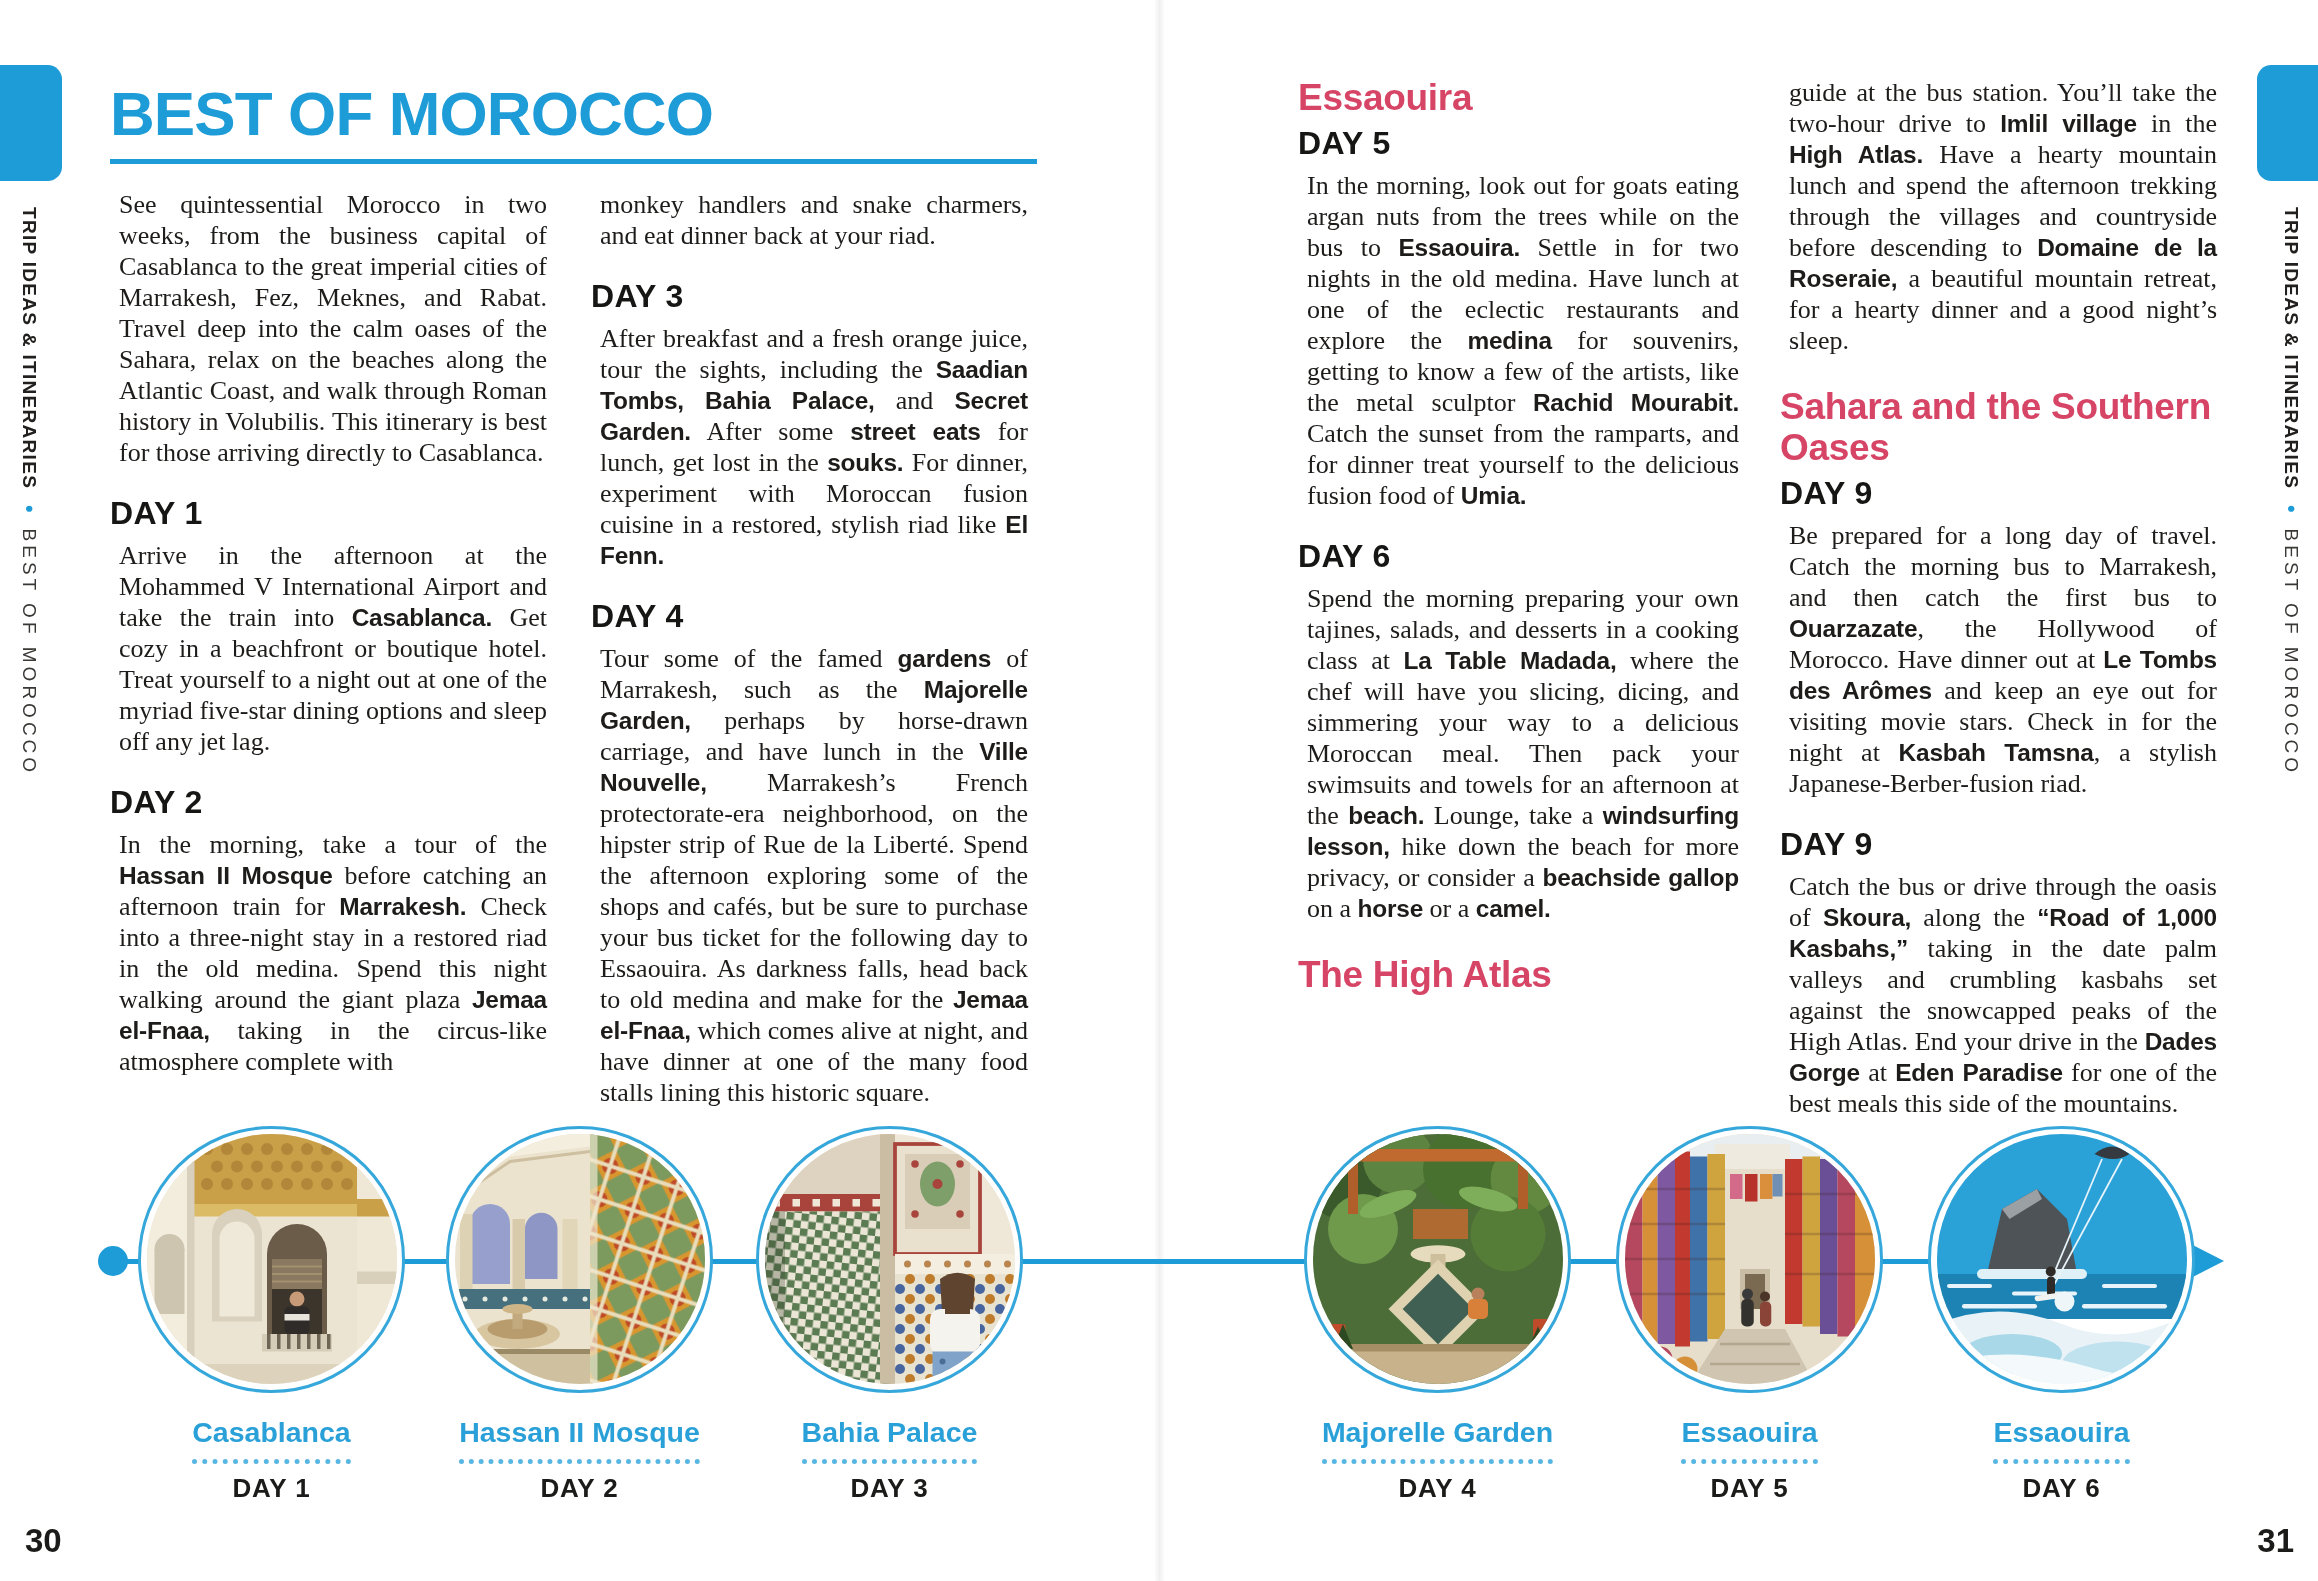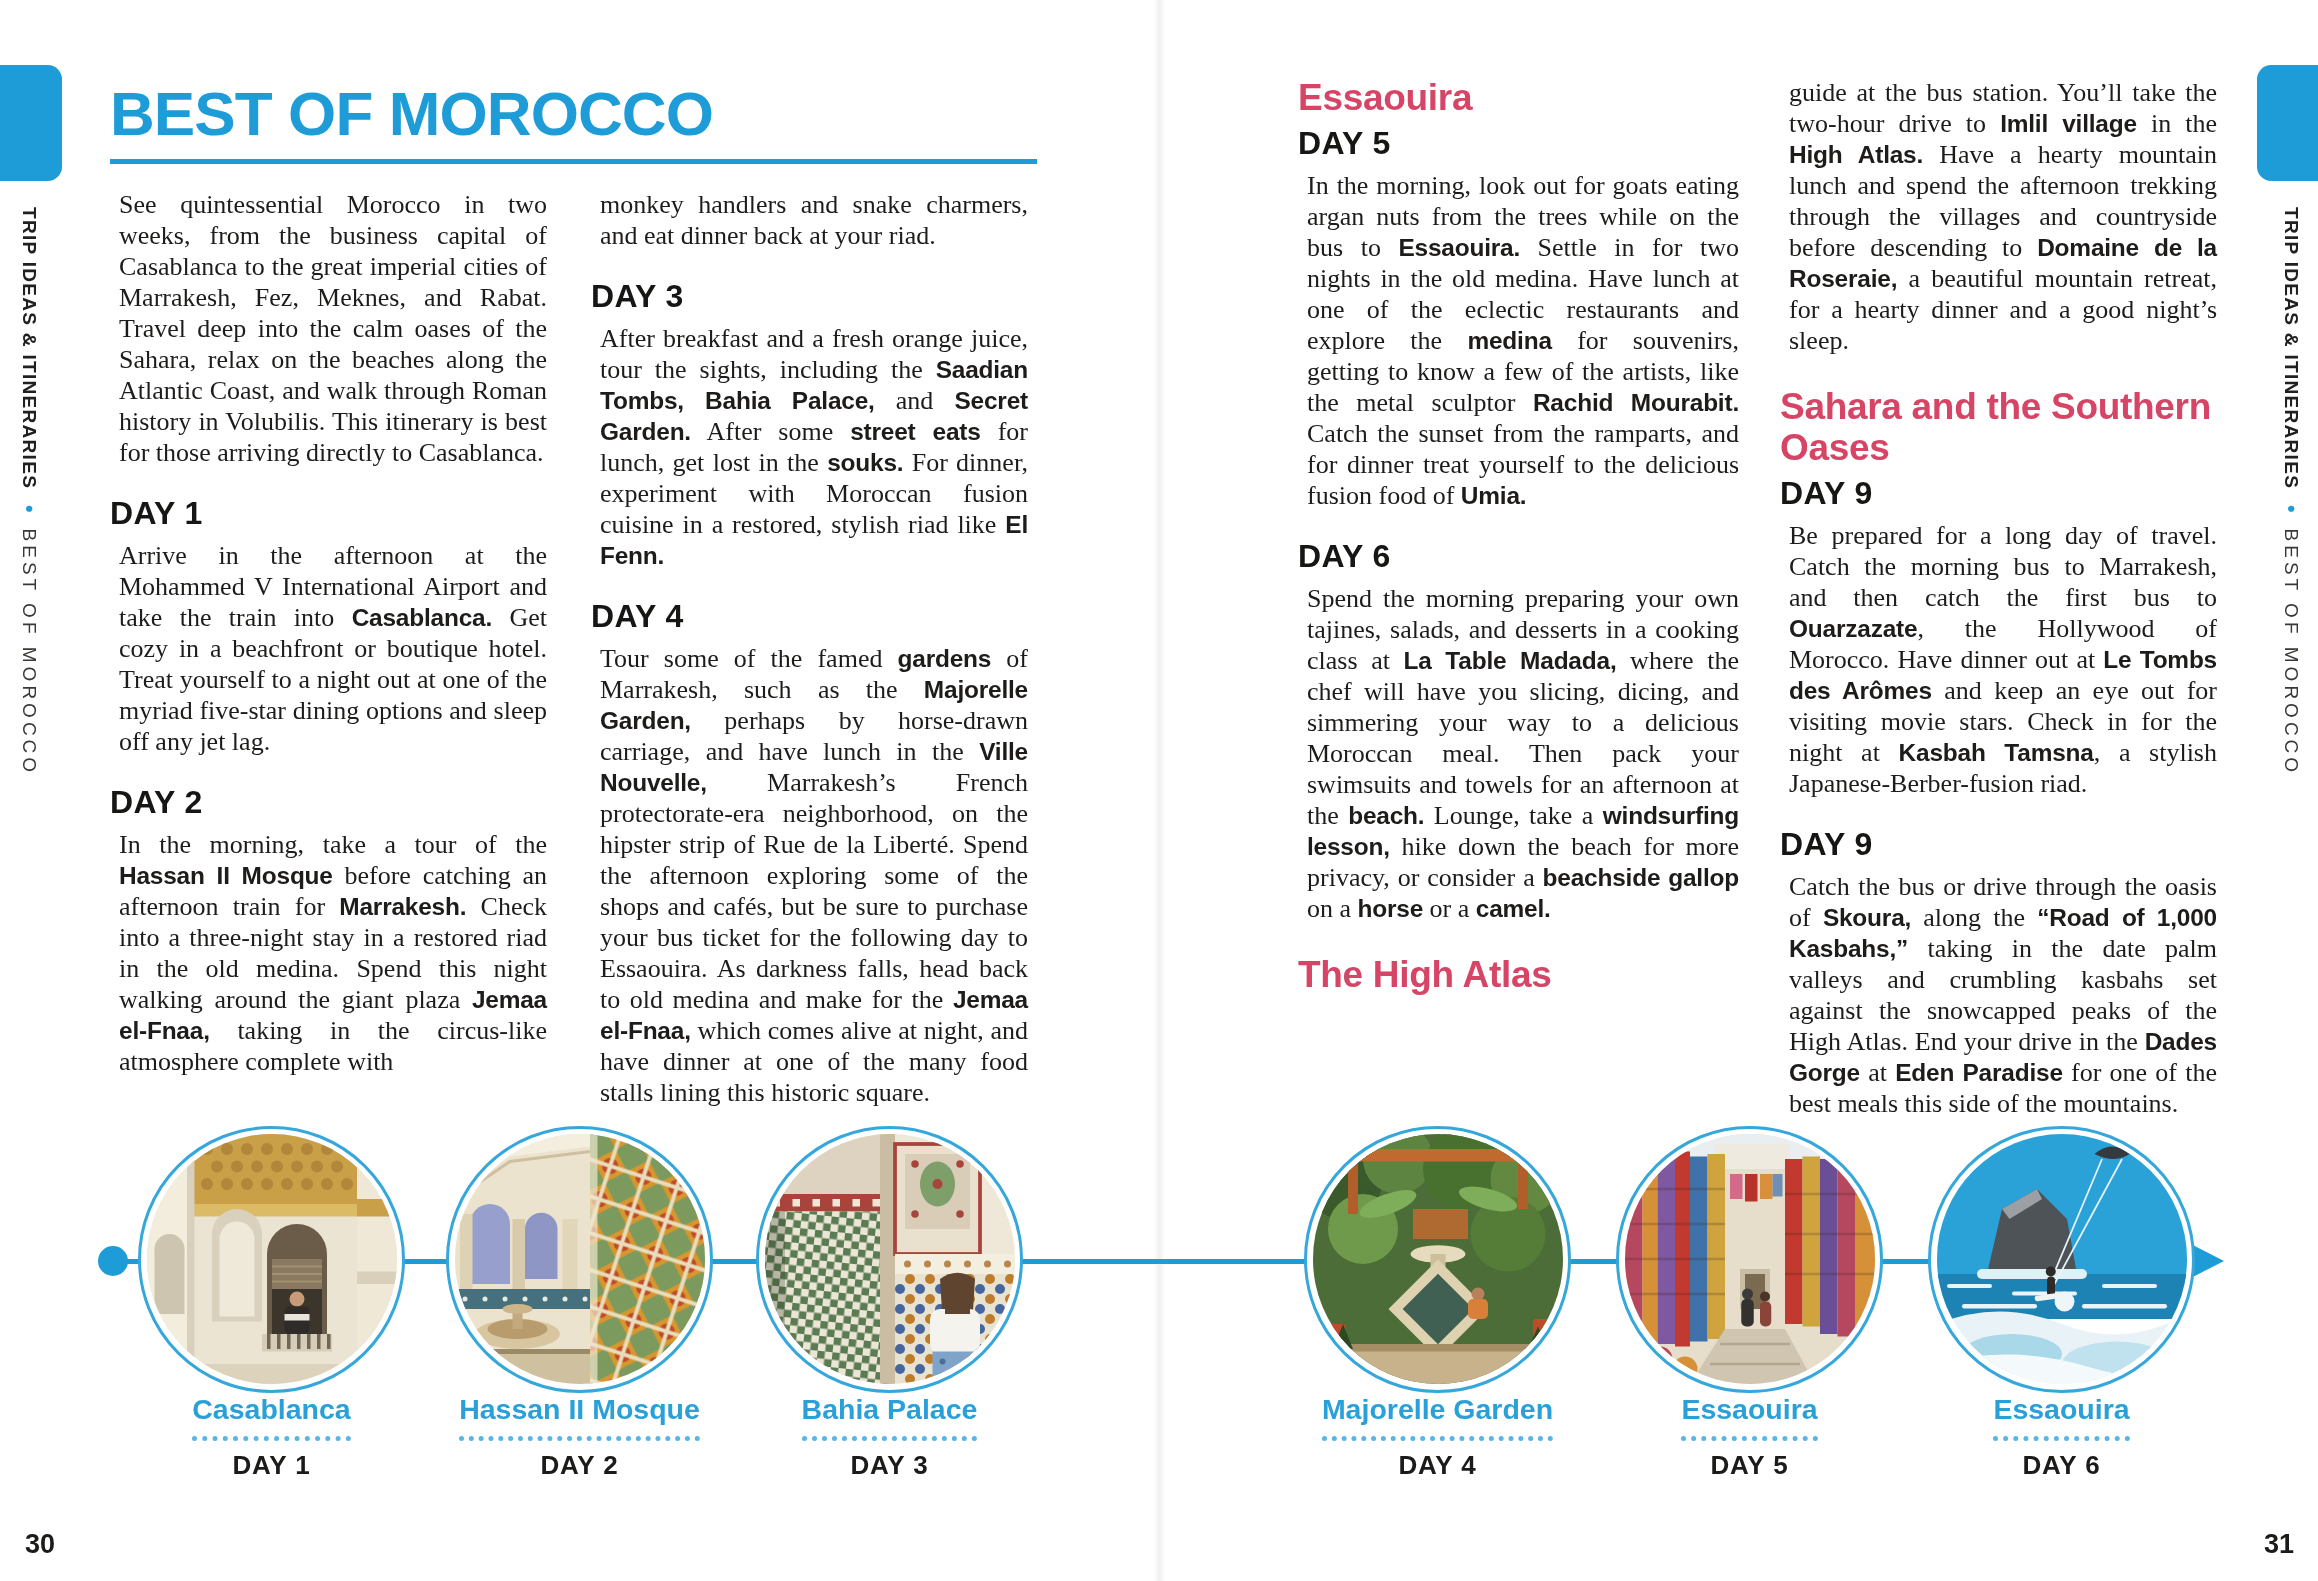--- a/index.html
+++ b/index.html
@@ -48,27 +48,27 @@
   
   .tl-line{position:absolute;left:114px;top:1259px;width:2067px;height:4.5px;background:var(--blue);}
   .tl-dot{position:absolute;left:98px;top:1246px;width:30px;height:30px;border-radius:50%;background:var(--blue);}
   .tl-arrow{position:absolute;left:2181px;top:1239px;width:0;height:0;
             border-top:22px solid transparent;border-bottom:22px solid transparent;
             border-left:43px solid var(--blue);}
   .stop{position:absolute;top:1126px;width:321px;display:flex;flex-direction:column;align-items:center;}
   .ring{width:250px;height:250px;border:3.6px solid #35a7da;border-radius:50%;padding:5.4px;background:#fff;box-sizing:content-box;}
   .photo{width:250px;height:250px;border-radius:50%;overflow:hidden;}
   .photo svg{display:block;width:250px;height:250px;}
-  .stop-name{font-family:"Liberation Sans",sans-serif;font-weight:700;font-size:28.5px;
+  .stop-name{margin-top:23px;font-family:"Liberation Sans",sans-serif;font-weight:700;font-size:28.5px;
              color:#2aa0d8;padding-bottom:10.7px;border-bottom:5.4px dotted #57b6e2;text-align:right;}
   .stop-day{margin-top:9px;font-family:"Liberation Sans",sans-serif;font-weight:700;font-size:26px;
             letter-spacing:0.9px;color:#1b1b19;}
 
   .pnum{position:absolute;bottom:21.4px;font-family:"Liberation Sans",sans-serif;font-weight:700;
-        font-size:27px;color:#1b1b19;}
+        font-size:33px;color:#1b1b19;}
   .pnum.pleft{left:25px;}
   .pnum.pright{right:25px;}
 </style>
 </head>
 <body>
 
 <div class="spread">
   <div class="gutter"></div>
 
   <div class="tab tleft"></div>

